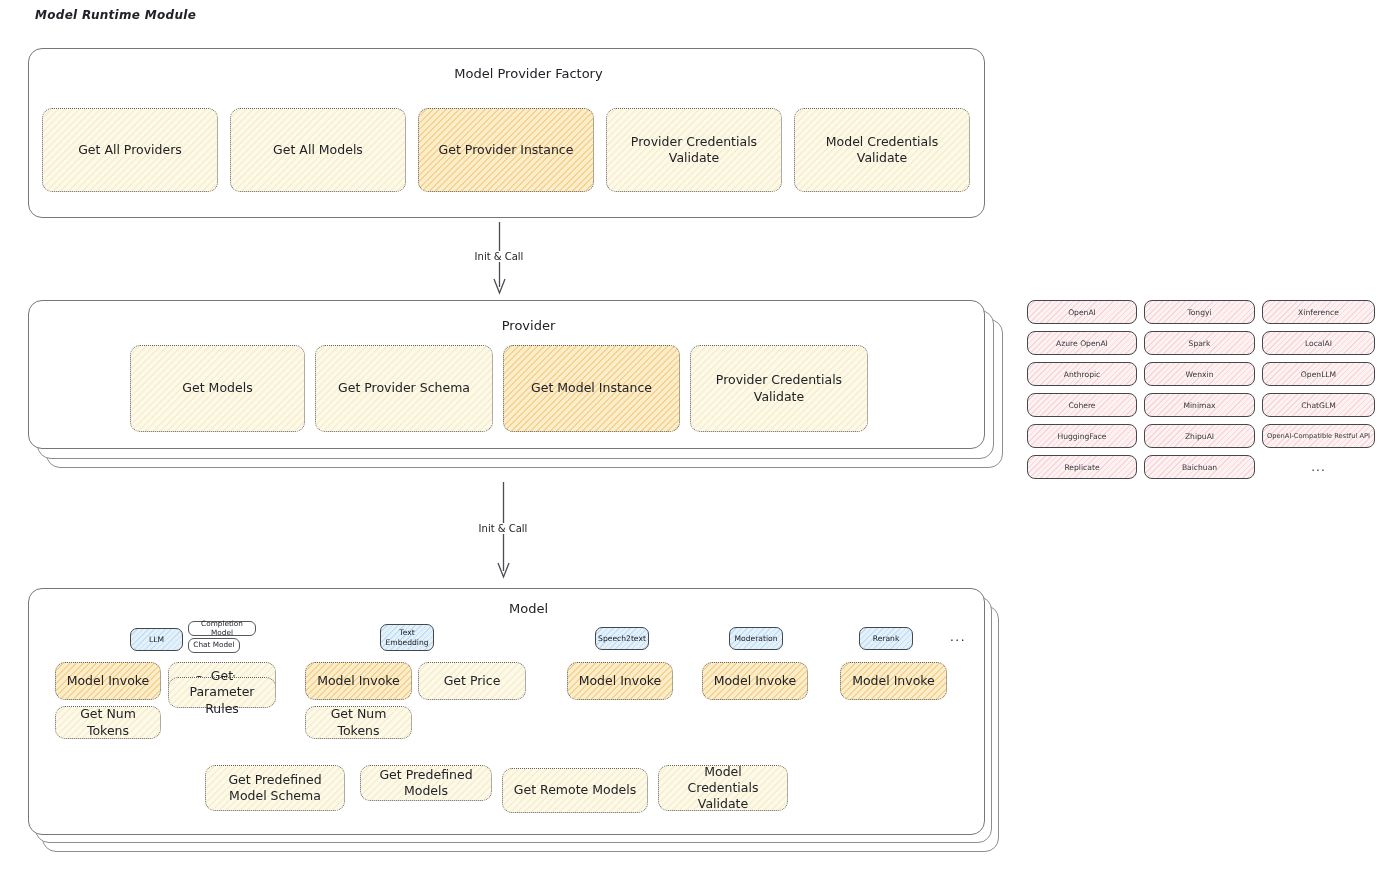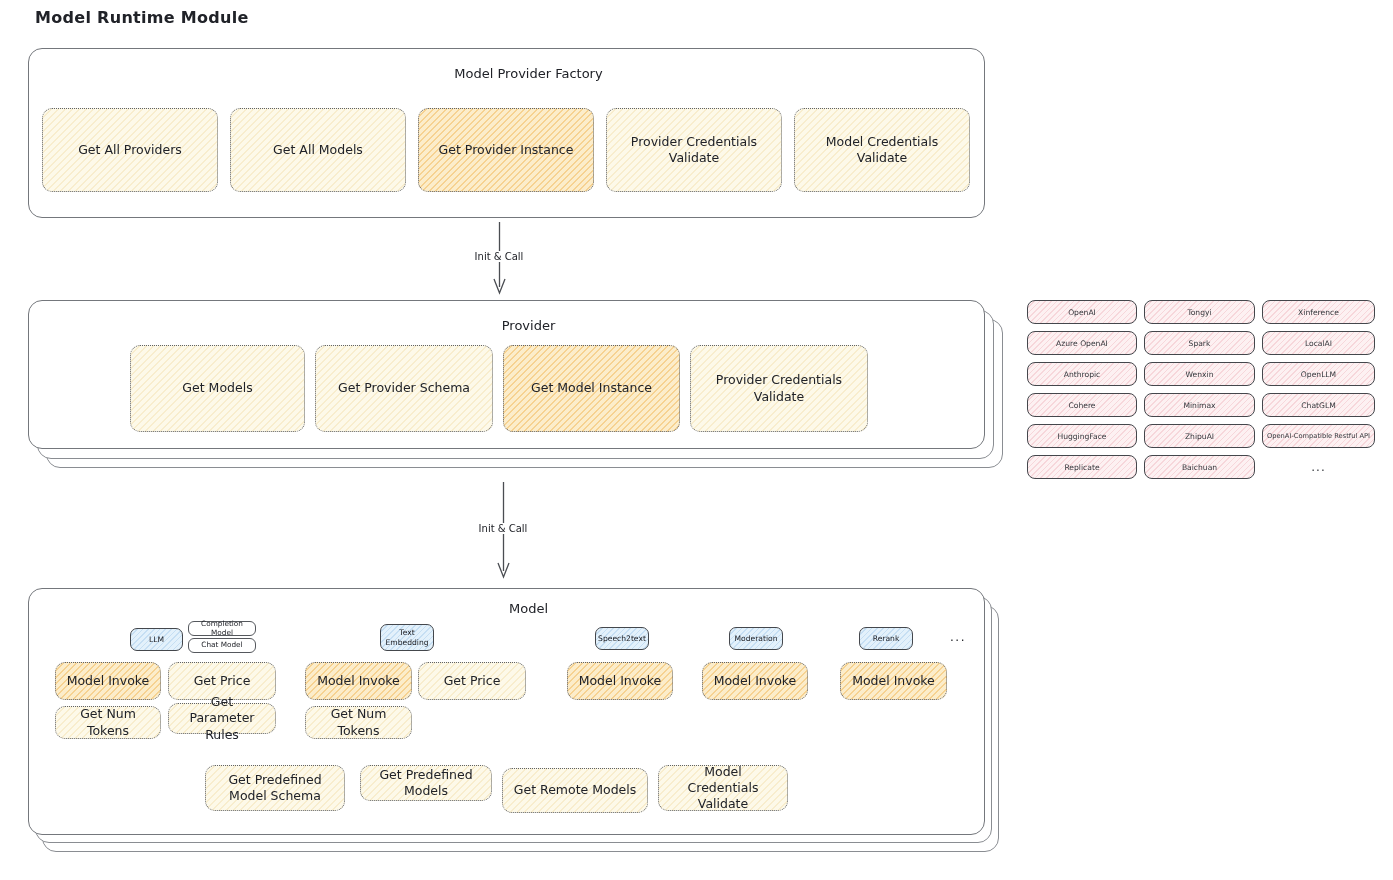--- a/index.html
+++ b/index.html
@@ -2,22 +2,22 @@
 <html><head>
 <meta charset="utf-8">
 <style>
   html,body{margin:0;padding:0;}
   body{
     width:1393px;height:880px;position:relative;overflow:hidden;
     background:#ffffff;color:#202228;
     font-family:"DejaVu Sans",sans-serif;
   }
   .page-title{
-    position:absolute;left:35px;top:8px;font-size:16px;font-weight:bold;
-    letter-spacing:.3px;z-index:5;
+    position:absolute;left:35px;top:8px;font-size:12px;font-weight:bold;
+    letter-spacing:.3px;z-index:5;font-style:italic;
   }
   .panel{
     position:absolute;background:#fff;border:1.4px solid #74777c;
     border-radius:14px;box-sizing:border-box;z-index:3;
   }
   .layer{
     position:absolute;background:#fff;border:1.4px solid #8a8d92;
     border-radius:14px;box-sizing:border-box;
   }
   .layer.l1{z-index:2;}
@@ -133,35 +133,35 @@
 </svg>
 <span class="arrow-label" style="left:503px;top:523px;">Init &amp; Call</span>
 
 <div class="layer l2" style="left:42px;top:605px;width:957px;height:247px;"></div>
 <div class="layer l1" style="left:35px;top:596px;width:957px;height:247px;"></div>
 <div class="panel" style="left:28px;top:588px;width:957px;height:247px;"></div>
 <div class="panel-title" style="left:28px;top:601px;width:957px;">Model</div>
 
 <div class="badge" style="left:130px;top:628px;width:53px;height:23px;">LLM</div>
 <div class="badge badge-white" style="left:188px;top:621px;width:68px;height:15px;">Completion Model</div>
-<div class="badge badge-white" style="left:188px;top:638px;width:68px;height:15px;text-align:center;">Chat Model</div>
+<div class="badge badge-white" style="left:188px;top:638px;width:52px;height:15px;text-align:center;">Chat Model</div>
 <div class="badge" style="left:380px;top:624px;width:54px;height:27px;">Text Embedding</div>
 <div class="badge" style="left:595px;top:627px;width:54px;height:23px;">Speech2text</div>
 <div class="badge" style="left:729px;top:627px;width:54px;height:23px;">Moderation</div>
 <div class="badge" style="left:859px;top:627px;width:54px;height:23px;">Rerank</div>
 <div class="ellipsis" style="left:950px;top:630px;">...</div>
 
 <div class="fbox orange" style="left:55px;top:662px;width:106px;height:38px;">Model Invoke</div>
 <div class="fbox yellow" style="left:168px;top:662px;width:108px;height:38px;">Get Price</div>
 <div class="fbox orange" style="left:305px;top:662px;width:107px;height:38px;">Model Invoke</div>
 <div class="fbox yellow" style="left:418px;top:662px;width:108px;height:38px;">Get Price</div>
 <div class="fbox orange" style="left:567px;top:662px;width:106px;height:38px;">Model Invoke</div>
 <div class="fbox orange" style="left:702px;top:662px;width:106px;height:38px;">Model Invoke</div>
 <div class="fbox orange" style="left:840px;top:662px;width:107px;height:38px;">Model Invoke</div>
 
 <div class="fbox yellow" style="left:55px;top:706px;width:106px;height:33px;">Get Num Tokens</div>
-<div class="fbox yellow" style="left:168px;top:703px;width:108px;height:31px;">Get Parameter Rules</div>
+<div class="fbox yellow" style="left:168px;top:677px;width:108px;height:31px;">Get Parameter Rules</div>
 <div class="fbox yellow" style="left:305px;top:706px;width:107px;height:33px;">Get Num Tokens</div>
 
 <div class="fbox yellow" style="left:205px;top:765px;width:140px;height:46px;">Get Predefined Model Schema</div>
 <div class="fbox yellow" style="left:360px;top:765px;width:132px;height:36px;">Get Predefined Models</div>
 <div class="fbox yellow" style="left:502px;top:768px;width:146px;height:45px;">Get Remote Models</div>
 <div class="fbox yellow" style="left:658px;top:765px;width:130px;height:46px;">Model Credentials Validate</div>
 
 </body></html>

